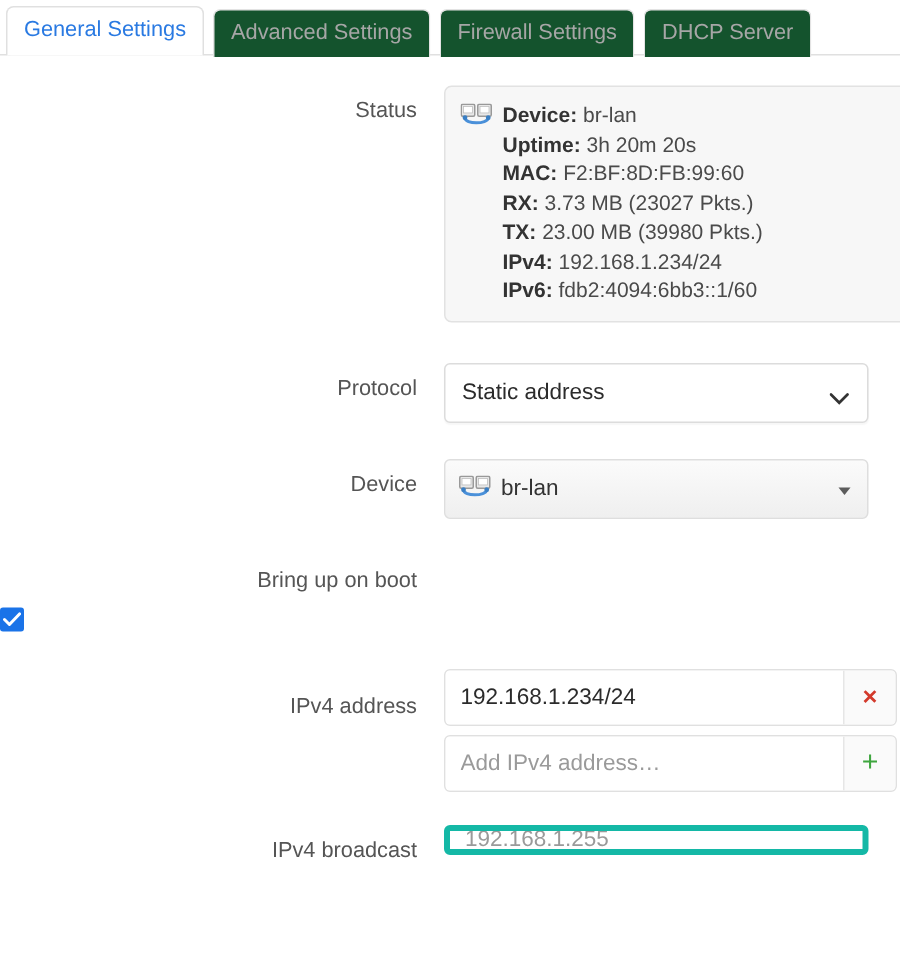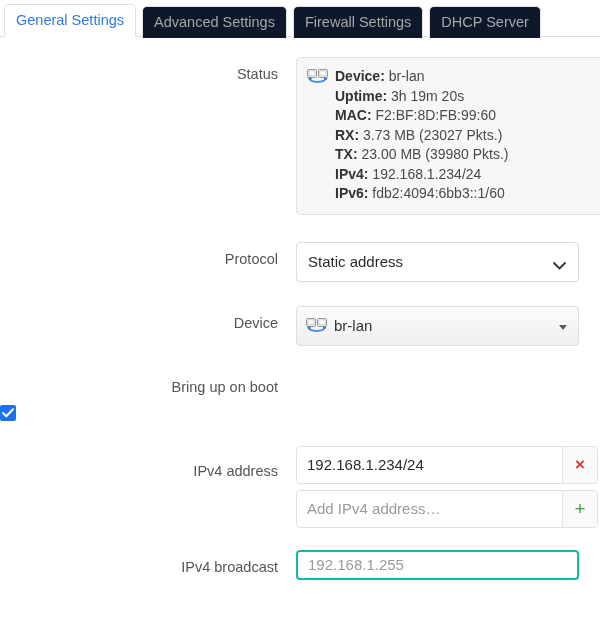--- a/index.html
+++ b/index.html
@@ -33,21 +33,21 @@
     box-sizing: border-box;
     height: 32px;
     line-height: 30px;
     margin-right: 6px;
     padding: 0 11px;
     font-size: 14.5px;
     font-family: "Liberation Sans", sans-serif;
     border: 1px solid #e3e3e3;
     border-bottom: none;
     border-radius: 5px 5px 0 0;
-    background: #0f172a;
+    background: #14532d;
     color: #a6a6a6;
     cursor: pointer;
     position: relative;
     top: 5px;
   }
   .tab.active {
     background: #ffffff;
     color: #2a7ae2;
     border-color: #e0e0e0;
     height: 33px;
@@ -191,23 +191,23 @@
     border-radius: 2px;
     background: #1a73e8;
     position: relative;
     cursor: pointer;
   }
   .cb svg { position: absolute; left: 2px; top: 3px; }
 
   
   .txt {
     width: 283px;
-    height: 30px;
-    box-sizing: border-box;
-    border: 2px solid #14b8a6;
+    height: 20px;
+    box-sizing: border-box;
+    border: 4px solid #14b8a6;
     border-radius: 4px;
     background: #ffffff;
     font-family: "Liberation Sans", sans-serif;
     font-size: 15px;
     color: #2b2b2b;
     padding: 0 10px;
     outline: none;
   }
   .txt::placeholder { color: #9a9a9a; opacity: 1; }
   .txt.wide { width: 283px; }
@@ -271,21 +271,21 @@
               <circle cx="3" cy="9.5" r="1.6" fill="#3a7fc4"></circle>
               <circle cx="18.5" cy="9.5" r="1.6" fill="#3a7fc4"></circle>
             </svg>
           </span>
           <b>Device:</b>
           <span>br-lan</span>
         </div>
 
         <div class="status-line">
           <b>Uptime:</b>
-          <span>3h 19m 20s</span>
+          <span>3h 20m 20s</span>
         </div>
 
         <div class="status-line">
           <b>MAC:</b>
           <span>F2:BF:8D:FB:99:60</span>
         </div>
 
         <div class="status-line">
           <b>RX:</b>
           <span>3.73 MB (23027 Pkts.)</span>

